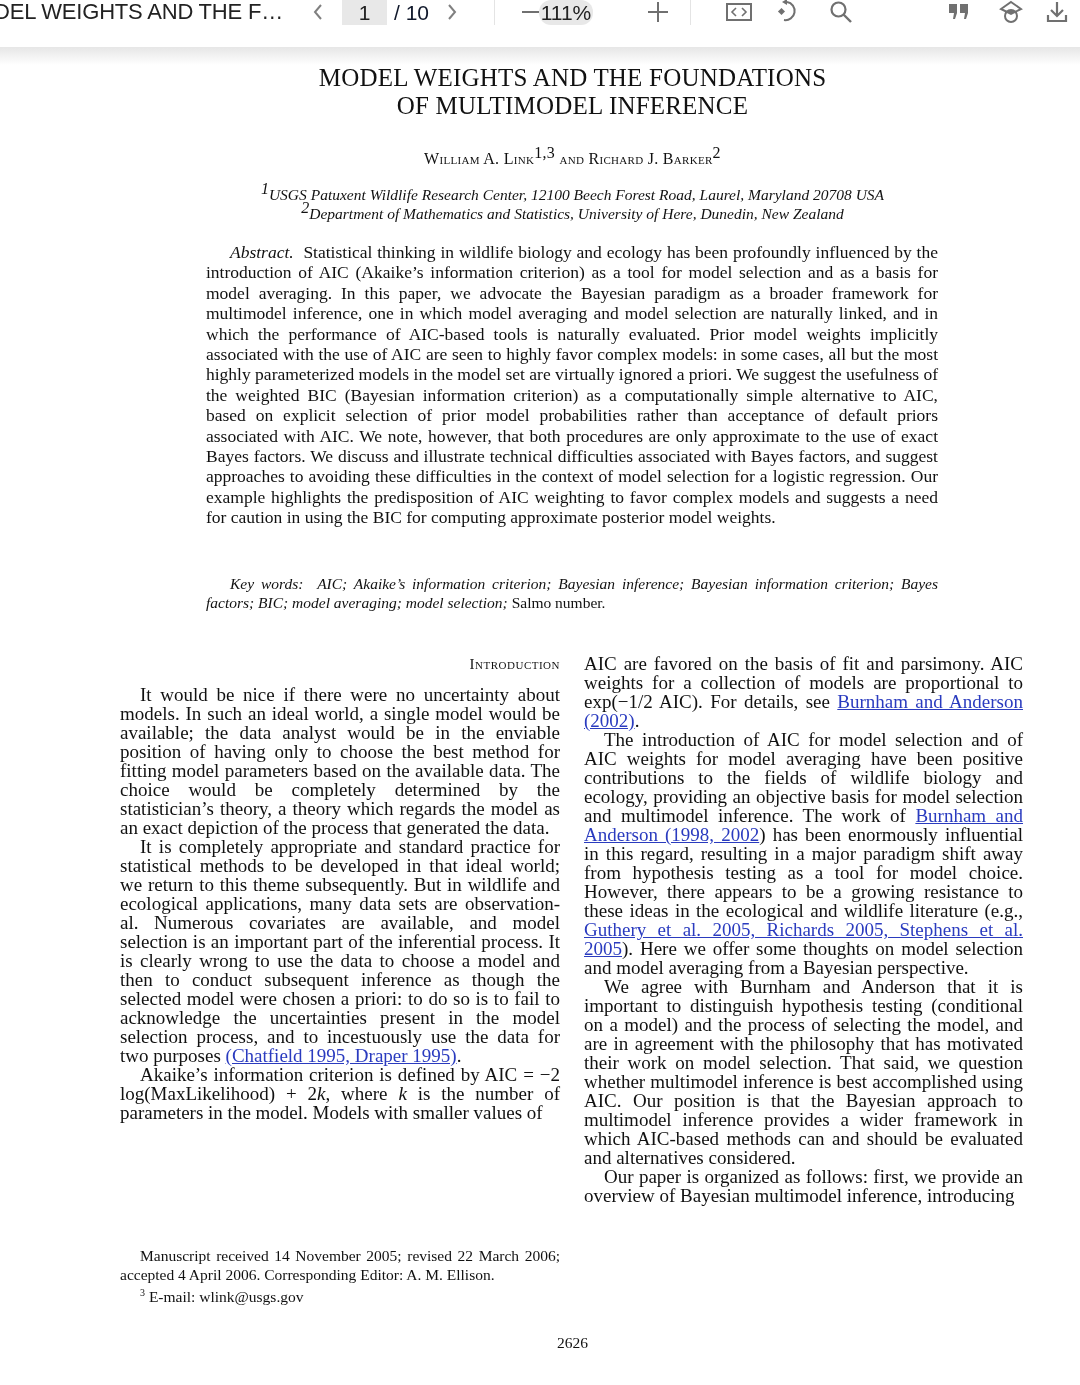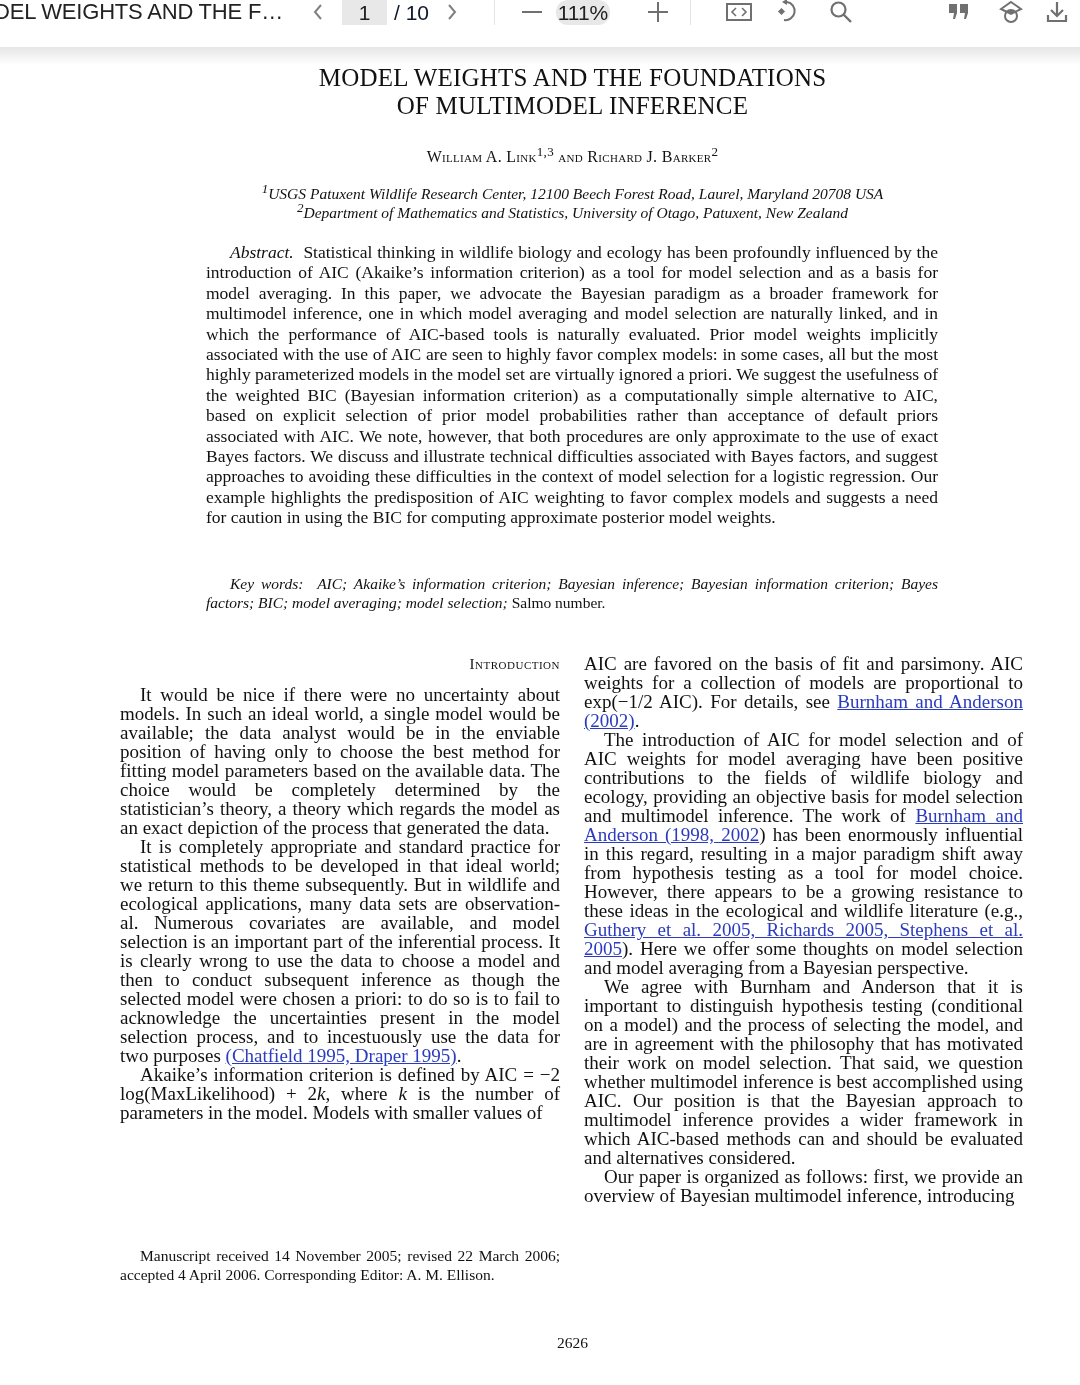--- a/index.html
+++ b/index.html
@@ -6,21 +6,21 @@
   body { width:1080px; height:1385px; background:#ffffff; overflow:hidden; position:relative; font-family:"Liberation Serif", serif; color:#111; }
   .toolbar { position:absolute; left:0; top:0; width:1080px; height:24px; background:#fff; font-family:"Liberation Sans", sans-serif; color:#222; }
   .toolbar-shade { position:absolute; left:0; top:47px; width:1080px; height:18px; background:linear-gradient(#e6e6e6, #ffffff); }
   .toolbar .doc-title { position:absolute; left:-6px; top:0; font-size:22px; line-height:24px; white-space:nowrap; letter-spacing:-0.2px; }
   .tb-btn { position:absolute; top:0; height:24px; display:flex; align-items:center; justify-content:center; color:#707070; cursor:pointer; }
   .tb-box { position:absolute; top:0; height:25px; background:#e8e8e8; font-size:21px; line-height:25px; text-align:center; color:#222; }
   .tb-sep { position:absolute; top:0; width:1px; height:25px; background:#e4e4e4; }
   .tb-text { position:absolute; top:0; font-size:21px; line-height:25px; color:#0f172a; }
   .title { position:absolute; left:0; width:1145px; top:64px; text-align:center; font-size:25px; line-height:28px; letter-spacing:0.2px; }
   .authors { position:absolute; left:0; width:1145px; top:144px; text-align:center; font-size:16px; font-variant:small-caps; letter-spacing:0.3px; }
-  .authors sup, .affil sup { font-size:13px; font-variant:normal; }
+  .authors sup, .affil sup { font-size:16px; font-variant:normal; }
   .affil { position:absolute; left:0; width:1145px; text-align:center; font-size:15.5px; font-style:italic; line-height:19px; }
   .abstract { position:absolute; left:206px; top:242px; width:732px; font-size:17.5px; line-height:20.4px; text-align:justify; text-indent:24px; }
   .abstract .lbl { font-style:italic; }
   .keywords { position:absolute; left:206px; top:575px; width:732px; font-size:15.5px; line-height:18.5px; text-align:justify; text-indent:24px; font-style:italic; }
   .keywords .plain { font-style:normal; }
 
   .col { position:absolute; width:440px; font-size:19px; line-height:19px; text-align:justify; }
   .col p { margin:0; text-indent:20px; }
   .col p.noindent { text-indent:0; }
   .left { left:120px; top:685px; }
@@ -51,21 +51,21 @@
       </svg>
   </span>
 
   <span class="tb-sep" style="left:494px;"></span>
 
   <span class="tb-btn" style="left:518px;width:28px;">
     <svg width="20" height="4" viewBox="0 0 20 4">
         <rect x="0" y="1" width="20" height="2" fill="#707070"></rect>
       </svg>
   </span>
-  <span class="tb-box" style="left:556px;width:54px;border-radius:12px;">111%</span>
+  <span class="tb-box" style="left:539px;width:54px;border-radius:12px;">111%</span>
   <span class="tb-btn" style="left:644px;width:28px;">
     <svg width="20" height="20" viewBox="0 0 20 20">
         <rect x="0" y="9" width="20" height="2" fill="#707070"></rect>
         <rect x="9" y="0" width="2" height="20" fill="#707070"></rect>
       </svg>
   </span>
 
   <span class="tb-sep" style="left:690px;"></span>
 
   <span class="tb-btn" style="left:724px;width:30px;">
@@ -115,40 +115,41 @@
     <div>OF MULTIMODEL INFERENCE</div>
   </div>
 
   <div class="authors">
     <span>William A. Link</span><sup>1,3</sup>
     <span>and</span>
     <span>Richard J. Barker</span><sup>2</sup>
   </div>
 
   <div class="affil" style="top:179px;"><sup>1</sup><span>USGS Patuxent Wildlife Research Center, 12100 Beech Forest Road, Laurel, Maryland 20708 USA</span></div>
-  <div class="affil" style="top:198px;"><sup>2</sup><span>Department of Mathematics and Statistics, University of Otago, Patuxent, New Zealand</span></div>
+  <div class="affil" style="top:198px;"><sup>2</sup><span>Department of Mathematics and Statistics, University of Here, Dunedin, New Zealand</span></div>
 
   <div class="abstract">
     <span class="lbl">Abstract.</span>&nbsp;&nbsp;<span>Statistical thinking in wildlife biology and ecology has been profoundly influenced by the introduction of AIC (Akaike’s information criterion) as a tool for model selection and as a basis for model averaging. In this paper, we advocate the Bayesian paradigm as a broader framework for multimodel inference, one in which model averaging and model selection are naturally linked, and in which the performance of AIC-based tools is naturally evaluated. Prior model weights implicitly associated with the use of AIC are seen to highly favor complex models: in some cases, all but the most highly parameterized models in the model set are virtually ignored a priori. We suggest the usefulness of the weighted BIC (Bayesian information criterion) as a computationally simple alternative to AIC, based on explicit selection of prior model probabilities rather than acceptance of default priors associated with AIC. We note, however, that both procedures are only approximate to the use of exact Bayes factors. We discuss and illustrate technical difficulties associated with Bayes factors, and suggest approaches to avoiding these difficulties in the context of model selection for a logistic regression. Our example highlights the predisposition of AIC weighting to favor complex models and suggests a need for caution in using the BIC for computing approximate posterior model weights.</span>
   </div>
 
   <div class="keywords">
     <span>Key words:</span>&nbsp;&nbsp;<span>AIC; Akaike’s information criterion; Bayesian inference; Bayesian information criterion; Bayes factors; BIC; model averaging; model selection;</span> <span class="plain">Salmo number.</span>
   </div>
 
   <div class="section-head">Introduction</div>
 
   <div class="col left">
     <p>It would be nice if there were no uncertainty about models. In such an ideal world, a single model would be available; the data analyst would be in the enviable position of having only to choose the best method for fitting model parameters based on the available data. The choice would be completely determined by the statistician’s theory, a theory which regards the model as an exact depiction of the process that generated the data.</p>
     <p><span>It is completely appropriate and standard practice for statistical methods to be developed in that ideal world; we return to this theme subsequently. But in wildlife and ecological applications, many data sets are observation-al. Numerous covariates are available, and model selection is an important part of the inferential process. It is clearly wrong to use the data to choose a model and then to conduct subsequent inference as though the selected model were chosen a priori: to do so is to fail to acknowledge the uncertainties present in the model selection process, and to incestuously use the data for two purposes </span><a class="ref">(Chatfield 1995, Draper 1995)</a><span>.</span></p>
     <p><span>Akaike’s information criterion is defined by AIC = −2 log(MaxLikelihood) + 2</span><i>k</i><span>, where </span><i>k</i><span> is the number of parameters in the model. Models with smaller values of</span></p>
   </div>
 
   <div class="foot">
     <p>Manuscript received 14 November 2005; revised 22 March 2006; accepted 4 April 2006. Corresponding Editor: A. M. Ellison.</p>
+    <p><sup>3</sup> <span>E-mail: wlink@usgs.gov</span></p>
   </div>
 
   <div class="col right">
     <p class="noindent"><span>AIC are favored on the basis of fit and parsimony. AIC weights for a collection of models are proportional to exp(−1/2 AIC). For details, see </span><a class="ref">Burnham and Anderson (2002)</a><span>.</span></p>
     <p><span>The introduction of AIC for model selection and of AIC weights for model averaging have been positive contributions to the fields of wildlife biology and ecology, providing an objective basis for model selection and multimodel inference. The work of </span><a class="ref">Burnham and Anderson (1998, 2002</a><span>) has been enormously influential in this regard, resulting in a major paradigm shift away from hypothesis testing as a tool for model choice. However, there appears to be a growing resistance to these ideas in the ecological and wildlife literature (e.g., </span><a class="ref">Guthery et al. 2005, Richards 2005, Stephens et al. 2005</a><span>). Here we offer some thoughts on model selection and model averaging from a Bayesian perspective.</span></p>
     <p>We agree with Burnham and Anderson that it is important to distinguish hypothesis testing (conditional on a model) and the process of selecting the model, and are in agreement with the philosophy that has motivated their work on model selection. That said, we question whether multimodel inference is best accomplished using AIC. Our position is that the Bayesian approach to multimodel inference provides a wider framework in which AIC-based methods can and should be evaluated and alternatives considered.</p>
     <p>Our paper is organized as follows: first, we provide an overview of Bayesian multimodel inference, introducing</p>
   </div>
 
   <div class="pagenum">2626</div>

